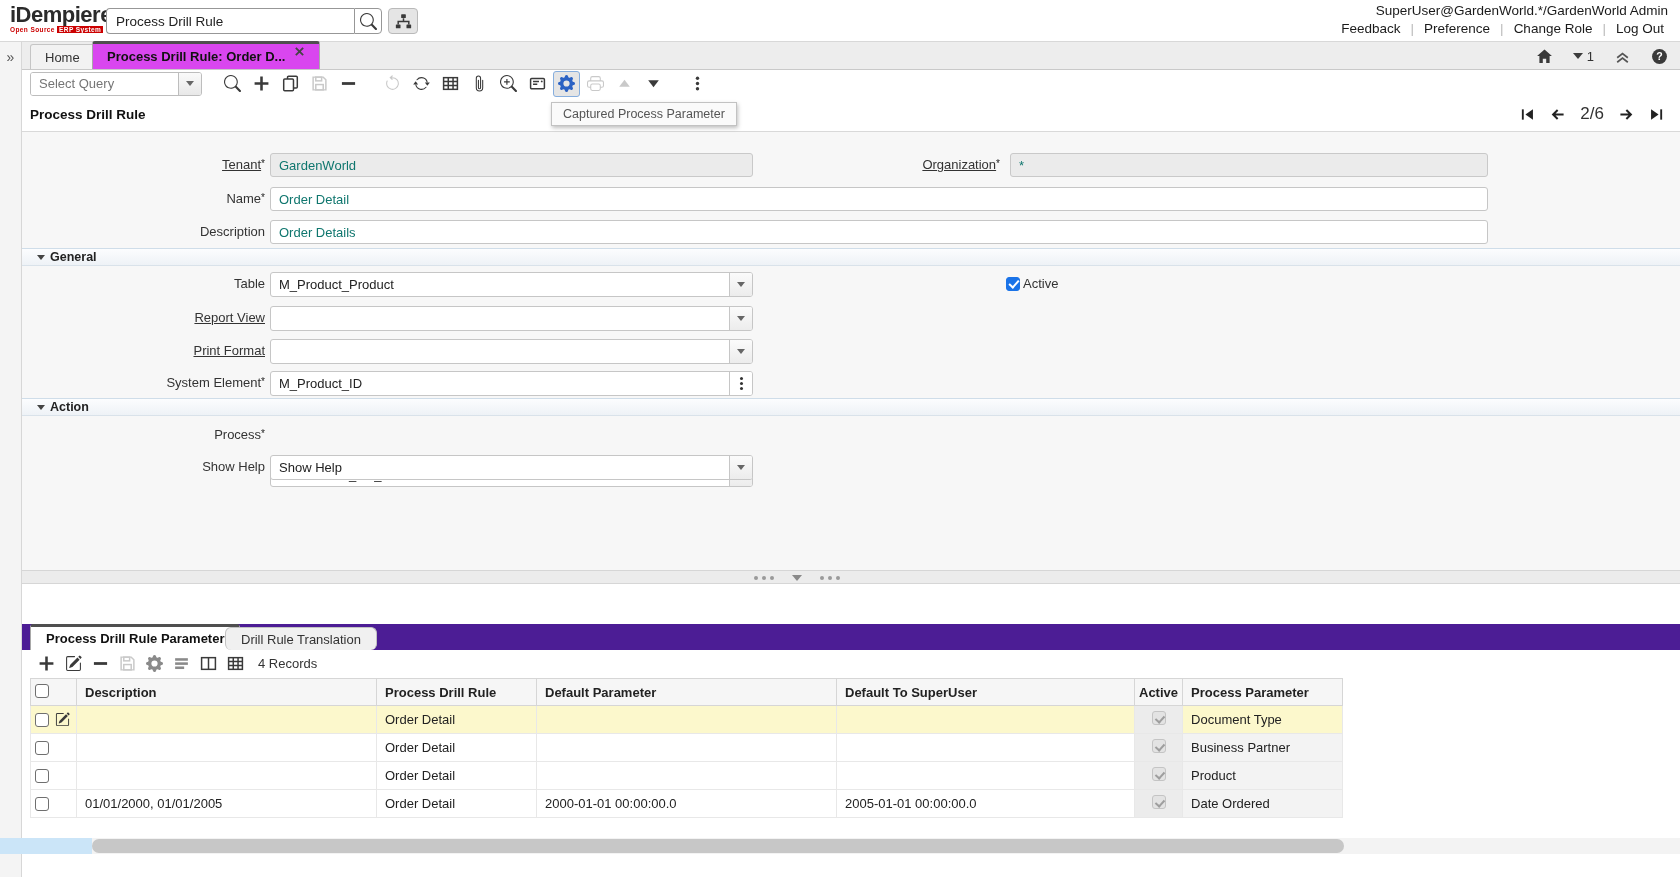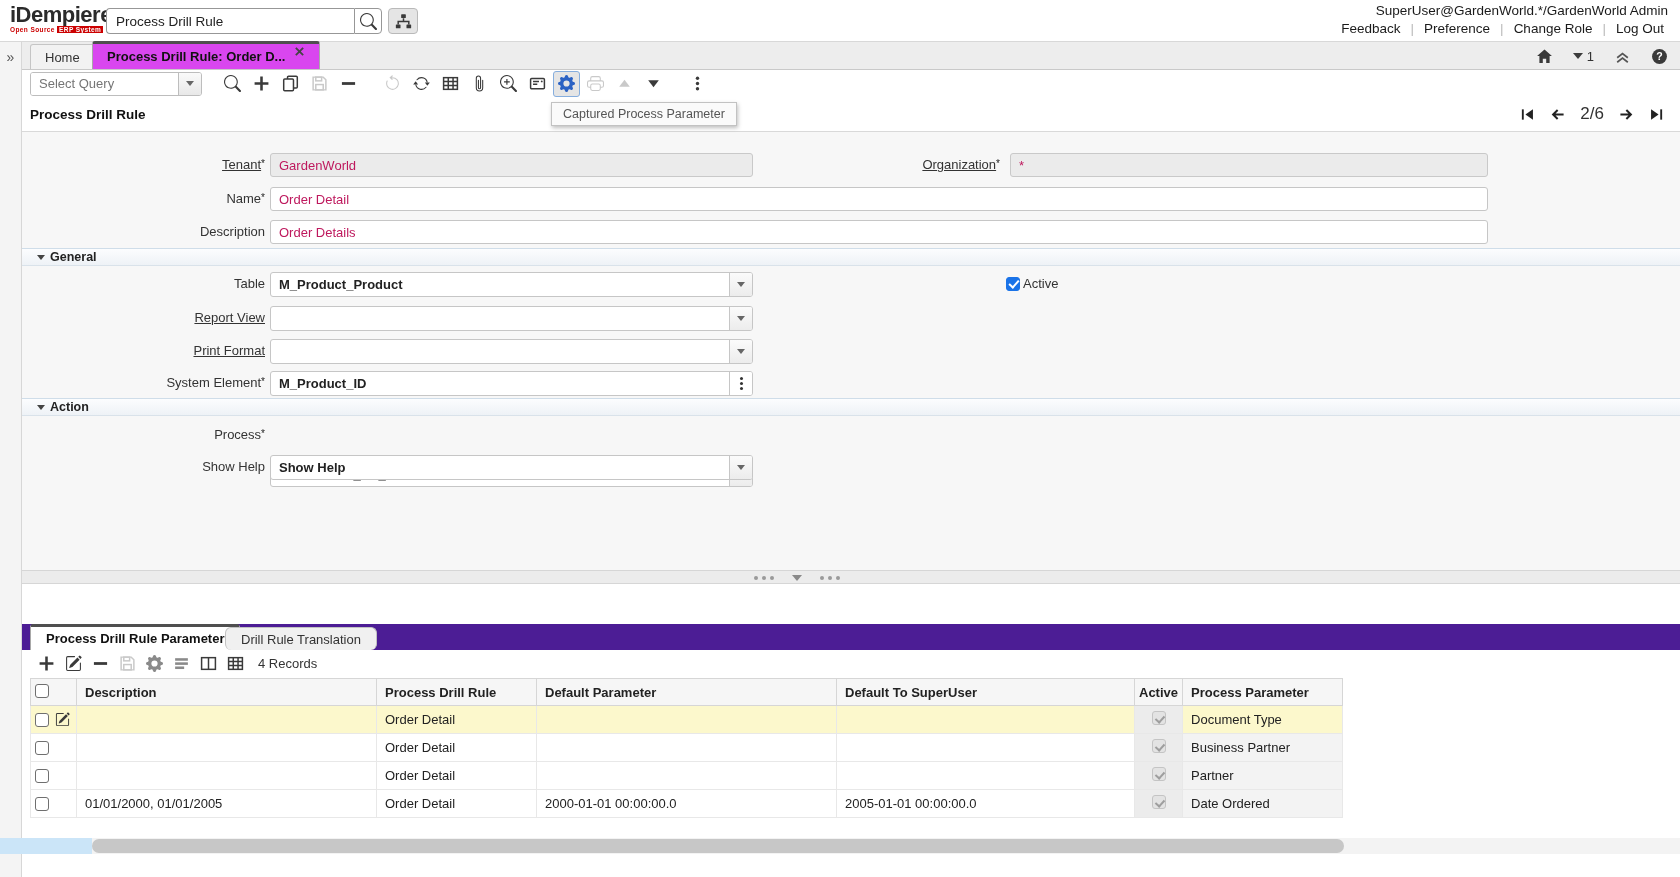--- a/index.html
+++ b/index.html
@@ -56,23 +56,23 @@
   .recnav { margin-right:16px; display:flex; align-items:center; gap:15px; }
   .recnav .nbtn { cursor:pointer; display:flex; align-items:center; }
   .recpos { font-size:17px; color:#333; }
 
   
   .formpanel { position:absolute; left:22px; top:132px; width:1658px; height:438px; background:#f7f7f7; }
   .flabel { position:absolute; height:24px; line-height:24px; font-size:13px; color:#333; text-align:right; white-space:nowrap; }
   .flabel .lt { }
   .flabel.lnk .lt { text-decoration:underline; }
   .req { font-size:10px; vertical-align:top; position:relative; top:-1px; color:#222; }
-  .ti { position:absolute; height:24px; border:1px solid #c6c6c6; border-radius:3px; padding:8px 8px; font-family:"Liberation Sans",sans-serif; font-size:13px; color:#be185d; background:#fff; outline:none; }
+  .ti { position:absolute; height:24px; border:1px solid #c6c6c6; border-radius:3px; padding:8px 8px; font-family:"Liberation Sans",sans-serif; font-size:13px; color:#0f766e; background:#fff; outline:none; }
   .ti.ro { background:#ebebeb; border-color:#c9c9c9; }
-  .combo { position:absolute; height:25px; display:flex; background:#fff; border:1px solid #c6c6c6; border-radius:3px; overflow:hidden;font-weight:bold; }
+  .combo { position:absolute; height:25px; display:flex; background:#fff; border:1px solid #c6c6c6; border-radius:3px; overflow:hidden; }
   .combo .cval { flex:1; padding:0 8px; line-height:23px; font-size:13px; color:#222; white-space:nowrap; overflow:hidden; }
   .combo .cbtn { width:23px; background:linear-gradient(#fbfbfb,#ececec); border-left:1px solid #c6c6c6; display:flex; align-items:center; justify-content:center; cursor:pointer; }
   .combo .cbtn.dots { background:#fff; }
   .vdots { display:inline-block; width:3px; }
   .vdots i { display:block; width:3px; height:3px; border-radius:50%; background:#333; margin:2px 0; }
   .sect { position:absolute; left:0; right:0; height:18px; background:linear-gradient(#fcfdfe,#eef2f6); border-top:1px solid #cfdde9; border-bottom:1px solid #d9e2ea; font-weight:bold; font-size:12.5px; color:#222; line-height:17px; padding-left:15px; cursor:pointer; }
   .sect .tri { display:inline-block; width:0; height:0; border-left:4px solid transparent; border-right:4px solid transparent; border-top:5px solid #444; margin-right:5px; position:relative; top:-1px; }
   .cb { width:14px; height:14px; border:1.5px solid #6f6f6f; border-radius:3px; background:#fff; display:inline-block; position:relative; cursor:pointer; flex:none; }
   .cb.blue { background:#1a73e8; border-color:#1a73e8; }
   .cb.blue::after { content:""; position:absolute; left:4px; top:0.5px; width:4px; height:8px; border:solid #fff; border-width:0 2px 2px 0; transform:rotate(42deg); }
@@ -513,21 +513,21 @@
         <td class="ccol">
               <span class="cbwrap">
                 <span class="cb"></span>
               </span>
             </td>
         <td></td>
         <td>Order Detail</td>
         <td></td>
         <td></td>
         <td class="acol"><span class="cb gray"></span></td>
-        <td class="pcol">Partner</td>
+        <td class="pcol">Product</td>
       </tr>
       <tr>
         <td class="ccol">
               <span class="cbwrap">
                 <span class="cb"></span>
               </span>
             </td>
         <td>01/01/2000, 01/01/2005</td>
         <td>Order Detail</td>
         <td>2000-01-01 00:00:00.0</td>

